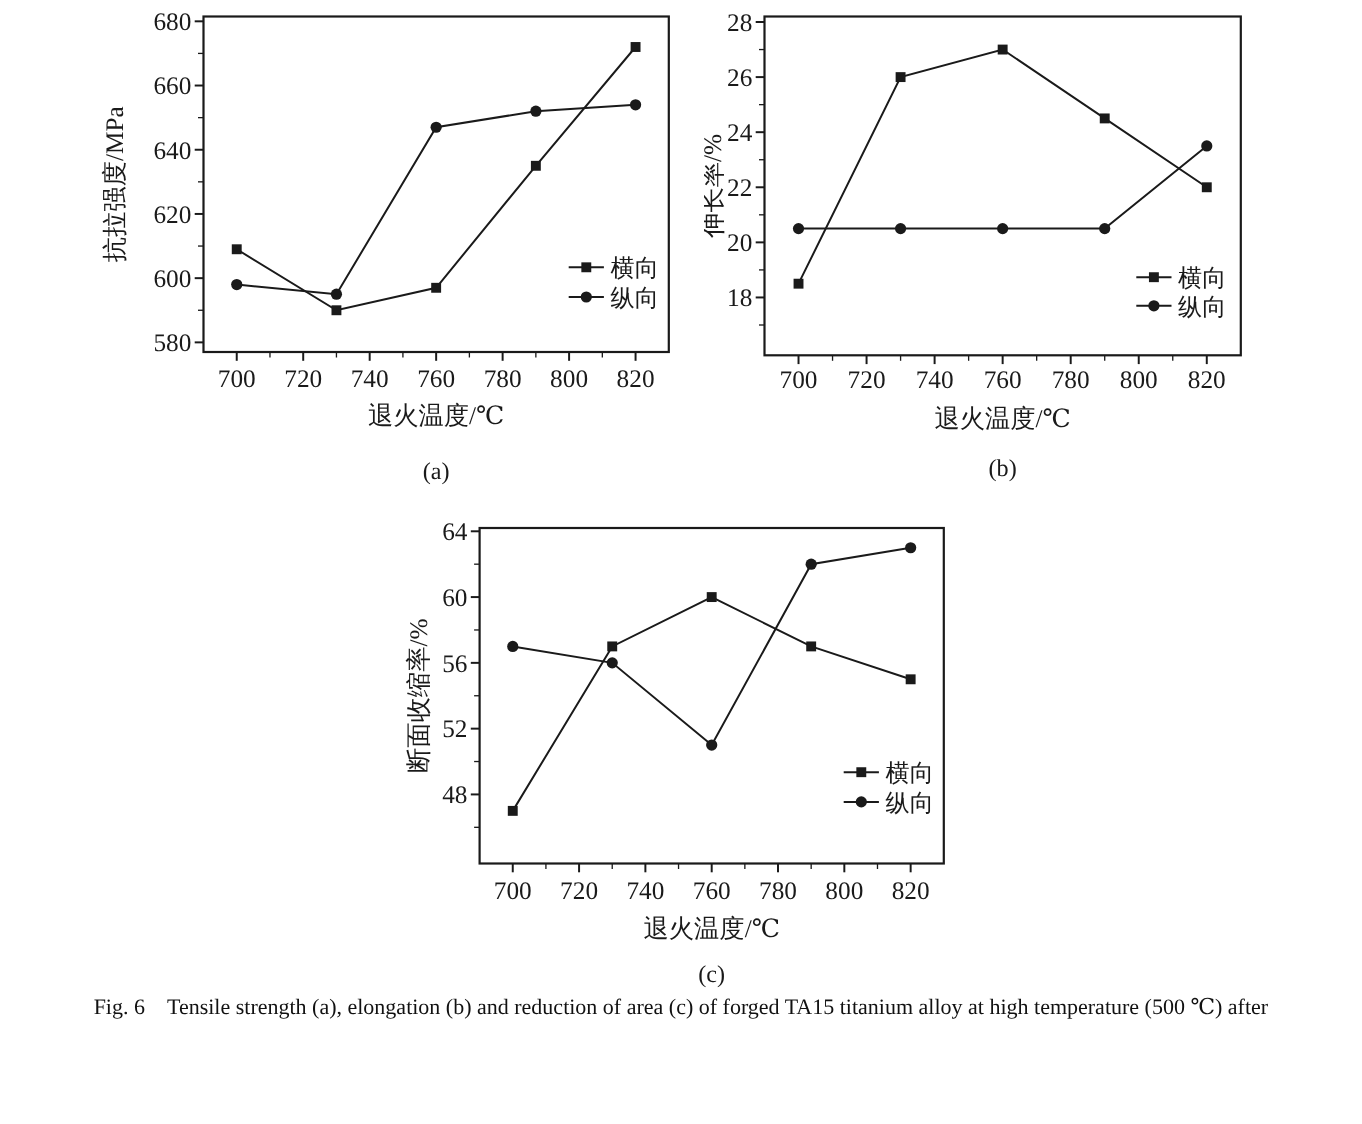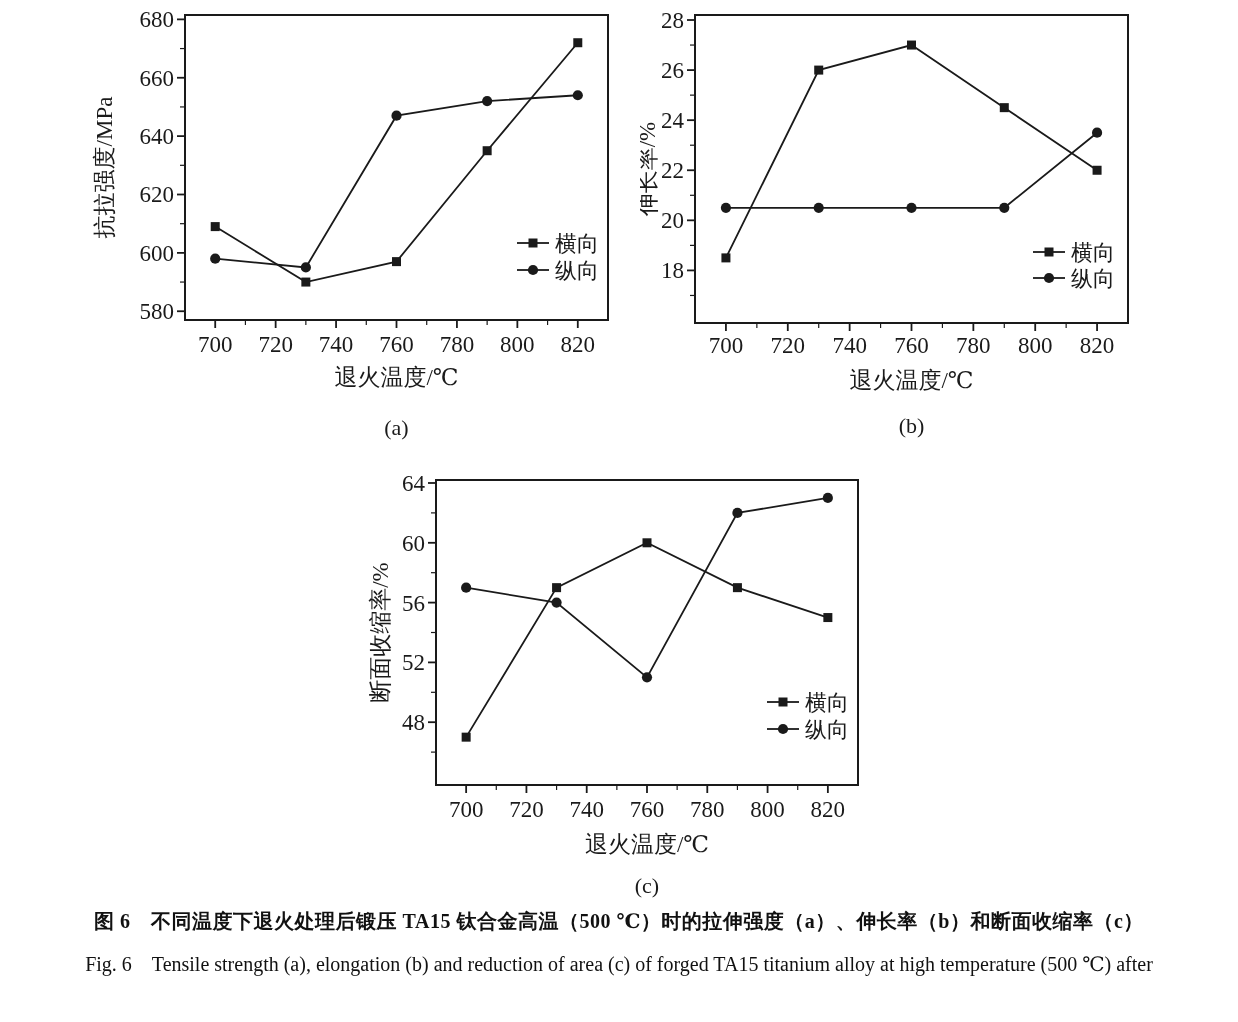--- a/index.html
+++ b/index.html
@@ -263,16 +263,15 @@
             <circle cx="483" cy="279" r="5.1" fill="#1a1a1a"></circle>
             <text x="505" y="287" font-size="22">纵向</text>
           </g>
         </g>
         <text x="347" y="402" text-anchor="middle" font-size="23">退火温度/℃</text>
         <text x="88" y="182.5" text-anchor="middle" font-size="23" transform="rotate(-90 88 182.5)">断面收缩率/%</text>
         <text x="347" y="443" text-anchor="middle" font-size="22">(c)</text>
       </svg></div>
 
   <div id="caption">
-    <div class="cap-zh">图 6　不同温度下退火处理后锻压 TA15 钛合金高温（500 ℃）时的拉伸强度（a）、伸长率（b）和断面收缩率（c）</div>
     <div class="cap-en">Fig. 6　Tensile strength (a), elongation (b) and reduction of area (c) of forged TA15 titanium alloy at high temperature (500 ℃) after</div>
   </div>
 </div>
 
 </body></html>

